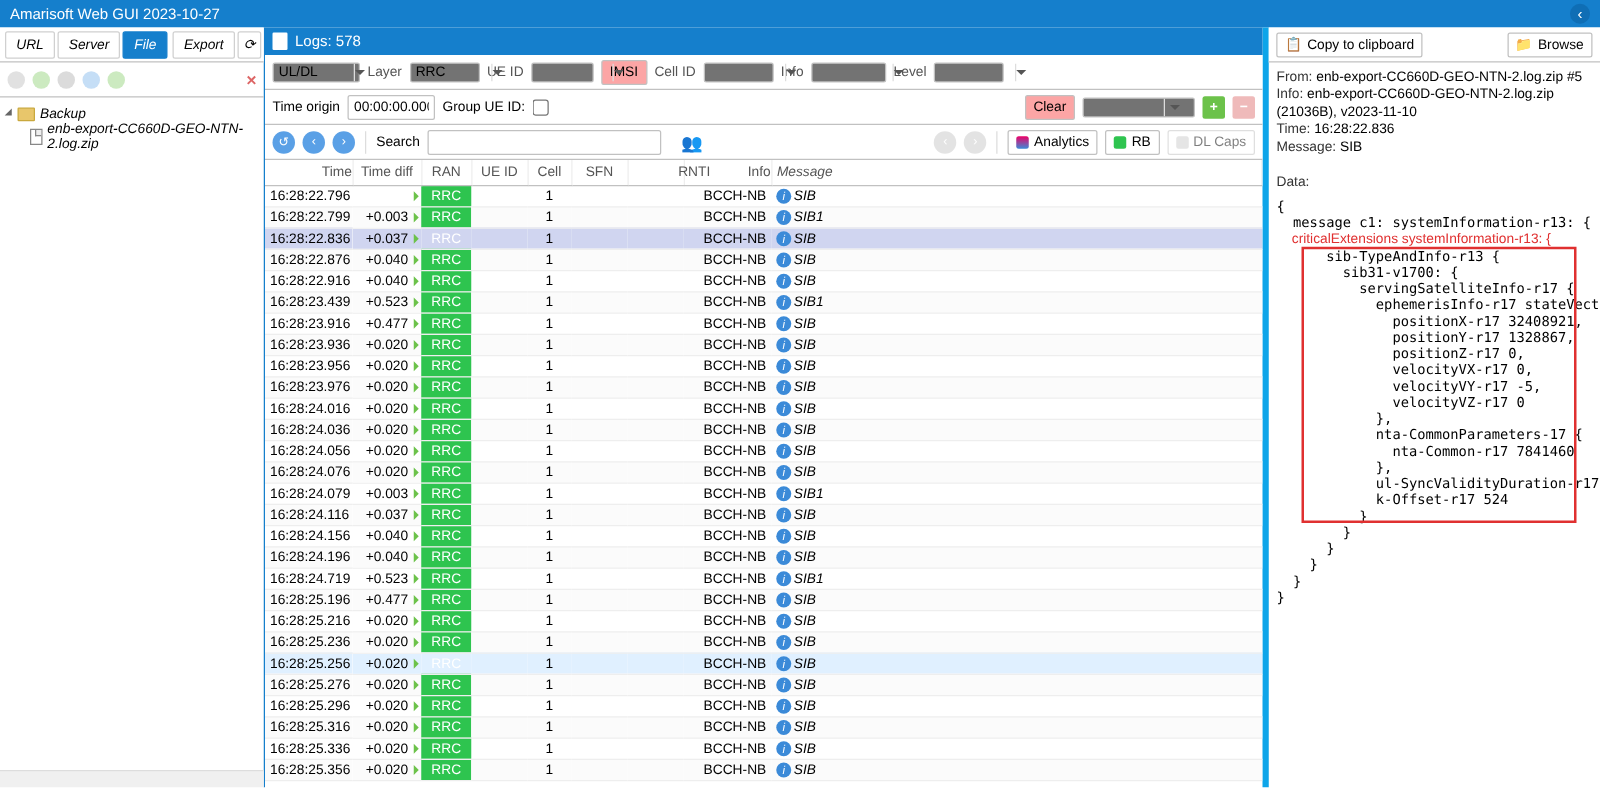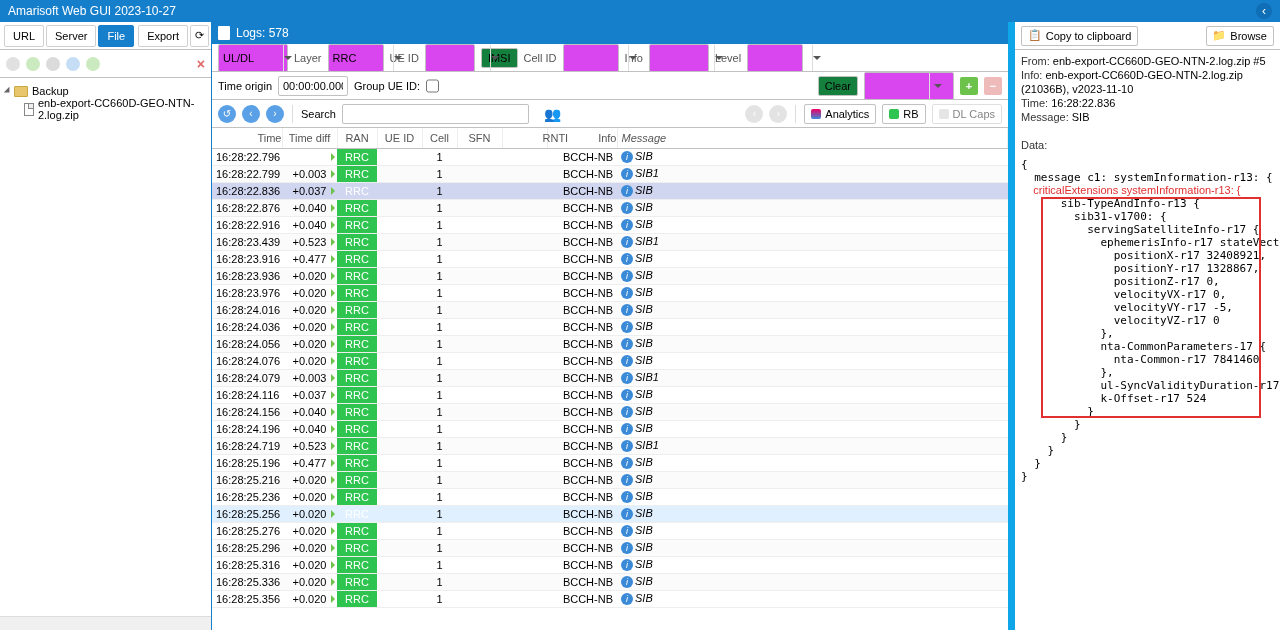--- a/index.html
+++ b/index.html
@@ -4,21 +4,21 @@
 <style>
 *{box-sizing:border-box;margin:0;padding:0;font-family:Arial,Helvetica,sans-serif;}
 body{width:1280px;height:630px;overflow:hidden;font-size:11px;background:#fff;}
 .app{display:flex;flex-direction:column;height:100%;}
 .titlebar{background:#157fcc;color:#fff;height:22px;display:flex;align-items:center;padding:0 8px;font-size:12px;}
 .titlebar .spacer{flex:1;}
 .titlebar .collapse-btn{width:16px;height:16px;border-radius:50%;background:#0f6eb5;display:flex;align-items:center;justify-content:center;cursor:pointer;}
 .titlebar .collapse-btn::before{content:"‹";color:#fff;font-size:12px;}
 .main{flex:1;display:flex;min-height:0;}
 
-.left{width:212px;border-right:1px solid #157fcc;display:flex;flex-direction:column;}
+.left{width:212px;border-right:1px solid #157fcc;display:flex;flex-direction:column;font-style:italic;}
 .left-toolbar{height:28px;border-bottom:1px solid #c1c1c1;display:flex;align-items:center;padding:0 4px;gap:2px;background:#fff;}
 .left-toolbar .btn{height:22px;padding:0 8px;border:1px solid #d0d0d0;border-radius:2px;display:flex;align-items:center;font-size:11px;cursor:pointer;background:#fff;}
 .left-toolbar .btn.active{background:#157fcc;color:#fff;border-color:#157fcc;}
 .left-toolbar .spacer{flex:1;}
 .left-actions{height:28px;border-bottom:1px solid #c1c1c1;display:flex;align-items:center;padding:0 6px;gap:6px;}
 .left-actions .ico{width:14px;height:14px;border-radius:50%;opacity:.35;}
 .ico.undo{background:#aaa;}
 .ico.go{background:#6cc24a;}
 .ico.stop{background:#999;}
 .ico.reload{background:#5aa0e6;}
@@ -27,30 +27,30 @@
 .left-actions .close-x{color:#d66;font-weight:bold;cursor:pointer;font-size:14px;}
 .tree{flex:1;overflow:auto;padding:4px 0;}
 .tree-node{display:flex;align-items:center;height:18px;padding-left:6px;gap:4px;cursor:pointer;}
 .tree-node.child{padding-left:24px;justify-content:space-between;}
 .tree-arrow{width:0;height:0;border-left:4px solid #666;border-top:4px solid transparent;border-bottom:4px solid transparent;transform:rotate(45deg);}
 .folder-icon{width:14px;height:11px;background:#e8c66b;border:1px solid #c9a83d;border-radius:1px;}
 .file-icon{width:11px;height:13px;background:#fff;border:1px solid #888;position:relative;}
 .file-icon::after{content:"";position:absolute;top:0;right:0;width:4px;height:4px;background:#eee;border-left:1px solid #888;border-bottom:1px solid #888;}
 
 
-.center{flex:1;display:flex;flex-direction:column;min-width:0;border-right:7px solid #0ea5e9;}
+.center{flex:1;display:flex;flex-direction:column;min-width:0;border-right:5px solid #0ea5e9;}
 .center-header{height:22px;background:#157fcc;color:#fff;display:flex;align-items:center;padding:0 6px;gap:6px;font-size:12px;}
 .doc-icon{width:12px;height:14px;background:#fff;border-radius:1px;}
 .filterbar{height:28px;border-bottom:1px solid #c1c1c1;display:flex;align-items:center;padding:0 6px;gap:6px;background:#fff;}
 .filterbar label{color:#555;}
-.combo{height:28px;border:1px solid #c1c1c1;border-radius:2px;display:flex;align-items:center;background:#d946ef;position:relative;gap:32px;}
+.combo{height:16px;border:1px solid #c1c1c1;border-radius:2px;display:flex;align-items:center;background:#737373;position:relative;gap:32px;}
 .combo .txt{padding:0 4px;min-width:32px;display:inline-block;}
 .combo .arr{width:16px;height:100%;display:flex;align-items:center;justify-content:center;border-left:1px solid #ddd;}
 .combo .arr::before{content:"";width:0;height:0;border-left:4px solid transparent;border-right:4px solid transparent;border-top:4px solid #555;}
-.toolbtn{height:20px;border:1px solid #c1c1c1;border-radius:2px;padding:0 6px;display:flex;align-items:center;background:#15803d;cursor:pointer;}
+.toolbtn{height:20px;border:1px solid #c1c1c1;border-radius:2px;padding:0 6px;display:flex;align-items:center;background:#fca5a5;cursor:pointer;}
 .secondrow{height:28px;border-bottom:1px solid #c1c1c1;display:flex;align-items:center;padding:0 6px;gap:6px;background:#fff;justify-content:space-between;}
 .secondrow input{height:20px;border:1px solid #c1c1c1;border-radius:2px;padding:0 4px;font-size:11px;}
 .plus-btn{width:18px;height:18px;background:#6cc24a;border-radius:2px;color:#fff;display:flex;align-items:center;justify-content:center;font-weight:bold;cursor:pointer;}
 .minus-btn{width:18px;height:18px;background:#e07878;border-radius:2px;color:#fff;display:flex;align-items:center;justify-content:center;font-weight:bold;cursor:pointer;opacity:.5;}
 .thirdrow{height:28px;border-bottom:1px solid #c1c1c1;display:flex;align-items:center;padding:0 6px;gap:6px;background:#fff;}
 .nav-ico{width:18px;height:18px;border-radius:50%;background:#5aa0e6;display:flex;align-items:center;justify-content:center;color:#fff;cursor:pointer;font-size:10px;}
 .nav-ico.disabled{opacity:.4;background:#bbb;}
 .search-in{flex:0 0 180px;height:20px;border:1px solid #c1c1c1;border-radius:2px;padding:0 4px;}
 .sep{width:1px;height:18px;background:#ddd;margin:0 2px;}
 .pill{height:20px;border:1px solid #c1c1c1;border-radius:2px;padding:0 6px;display:flex;align-items:center;gap:4px;background:#fff;cursor:pointer;}
@@ -300,20 +300,31 @@
                 <td class="col-ran">RRC</td>
                 <td class="col-ueid"></td>
                 <td class="col-cell">1</td>
                 <td class="col-sfn"></td>
                 <td class="col-rnti"></td>
                 <td class="col-info">BCCH-NB</td>
                 <td class="col-msg"><span class="info-i">i</span>SIB</td>
               </tr>
               <tr>
                 <td class="col-time">16:28:23.936</td>
+                <td class="col-diff">+0.020<span class="diff-dot"></span></td>
+                <td class="col-ran">RRC</td>
+                <td class="col-ueid"></td>
+                <td class="col-cell">1</td>
+                <td class="col-sfn"></td>
+                <td class="col-rnti"></td>
+                <td class="col-info">BCCH-NB</td>
+                <td class="col-msg"><span class="info-i">i</span>SIB</td>
+              </tr>
+              <tr>
+                <td class="col-time">16:28:23.956</td>
                 <td class="col-diff">+0.020<span class="diff-dot"></span></td>
                 <td class="col-ran">RRC</td>
                 <td class="col-ueid"></td>
                 <td class="col-cell">1</td>
                 <td class="col-sfn"></td>
                 <td class="col-rnti"></td>
                 <td class="col-info">BCCH-NB</td>
                 <td class="col-msg"><span class="info-i">i</span>SIB</td>
               </tr>
               <tr>

